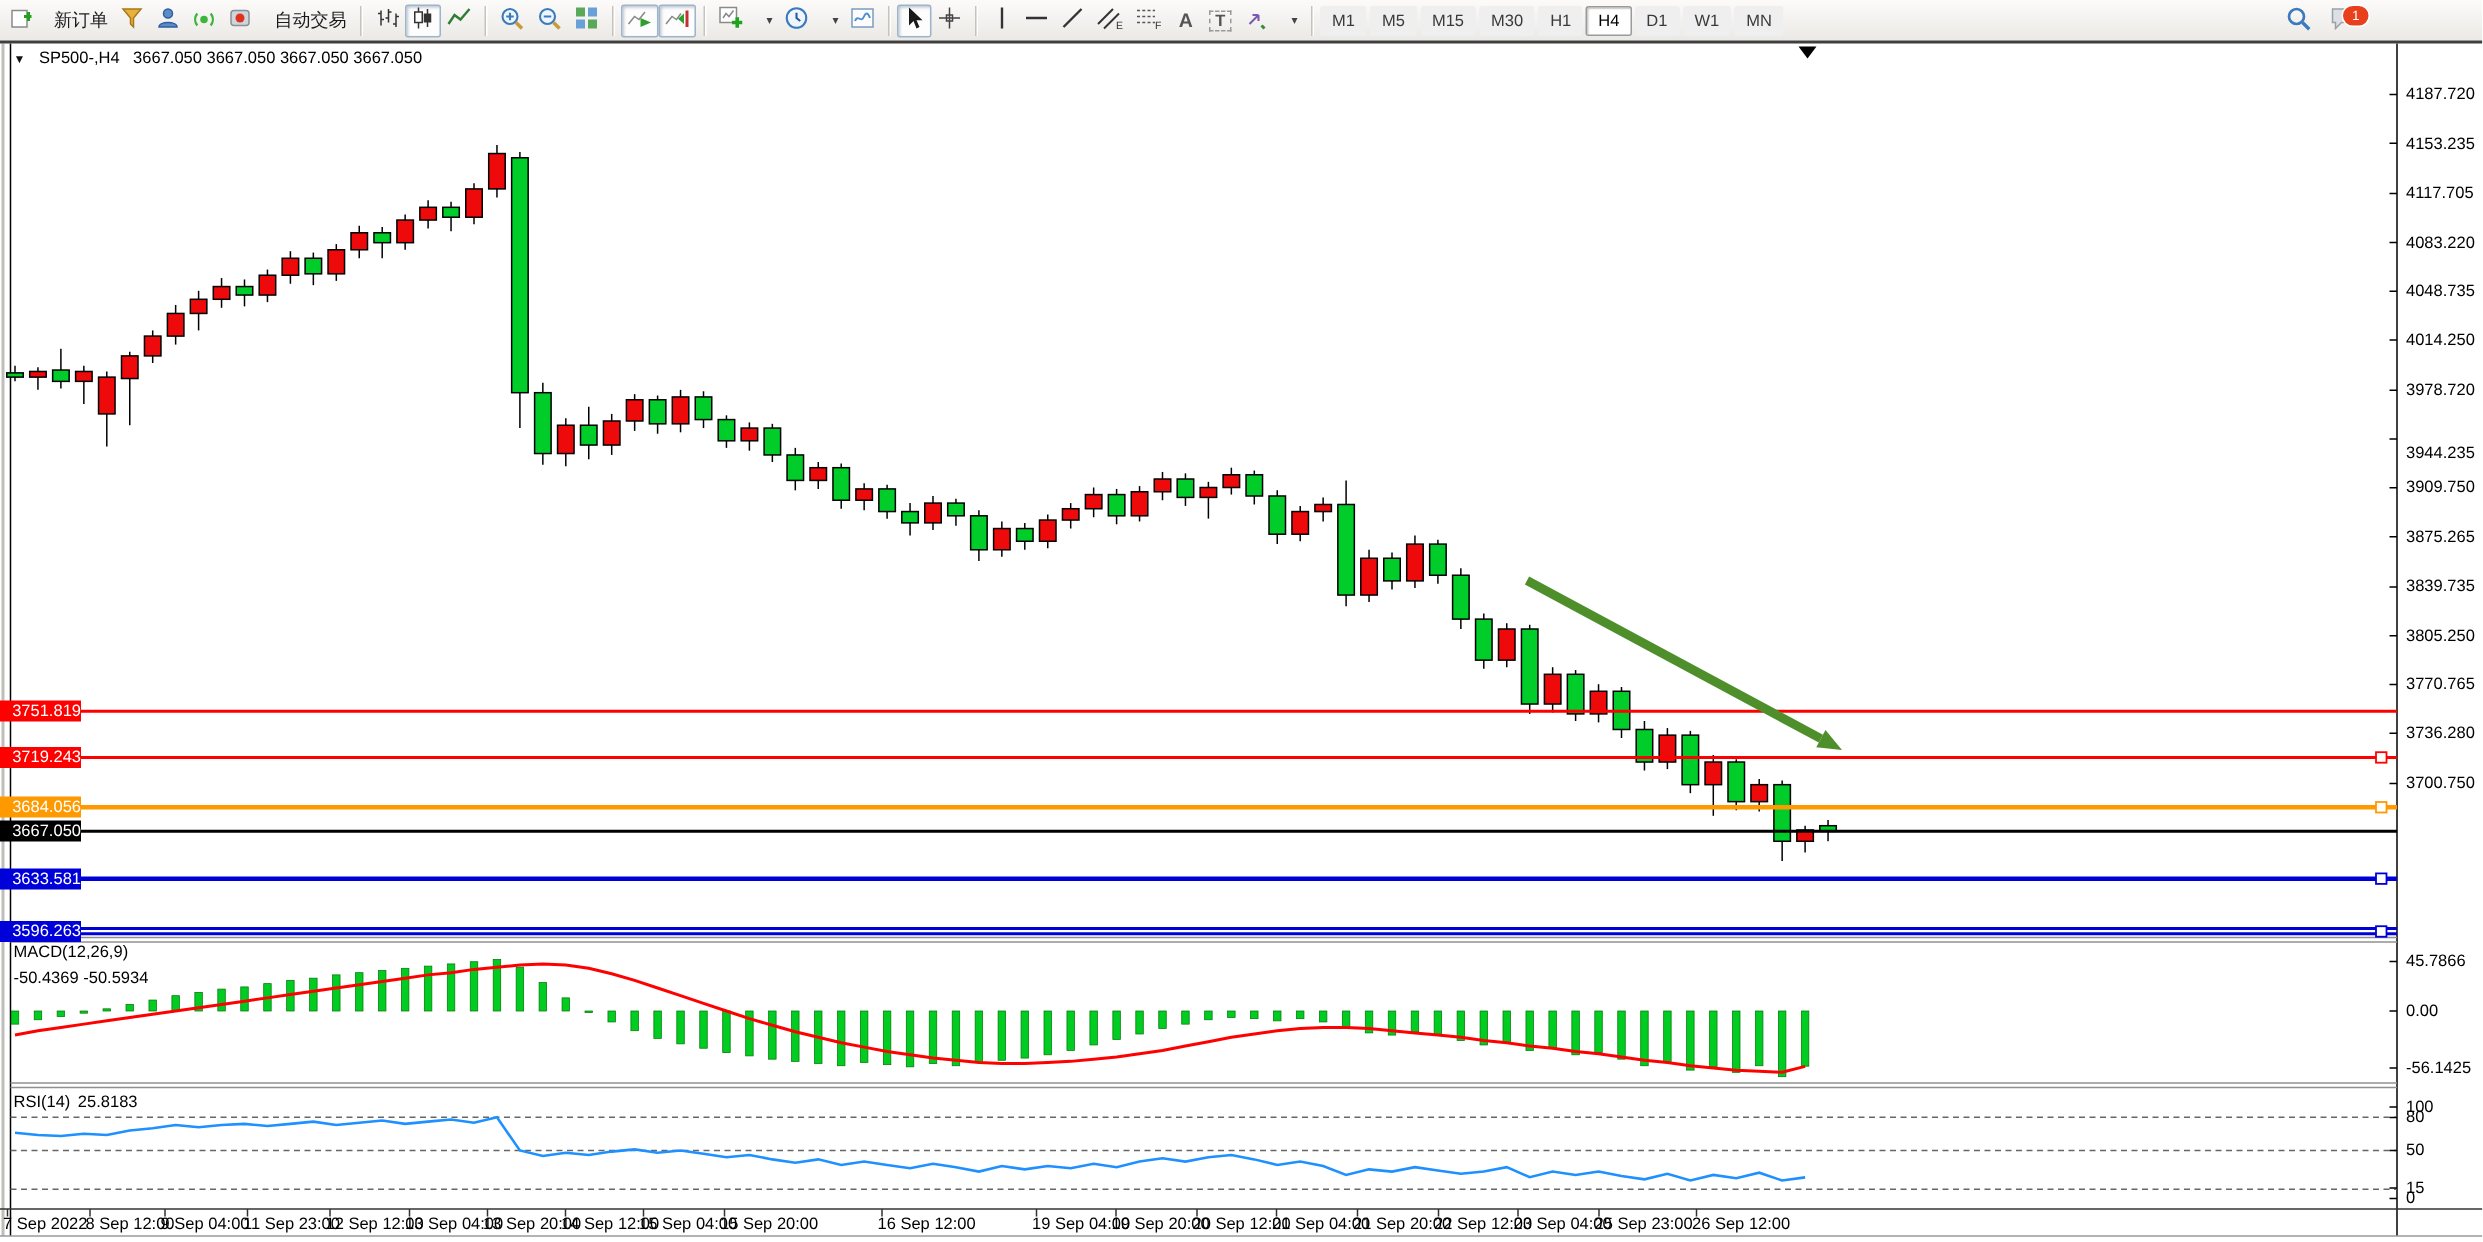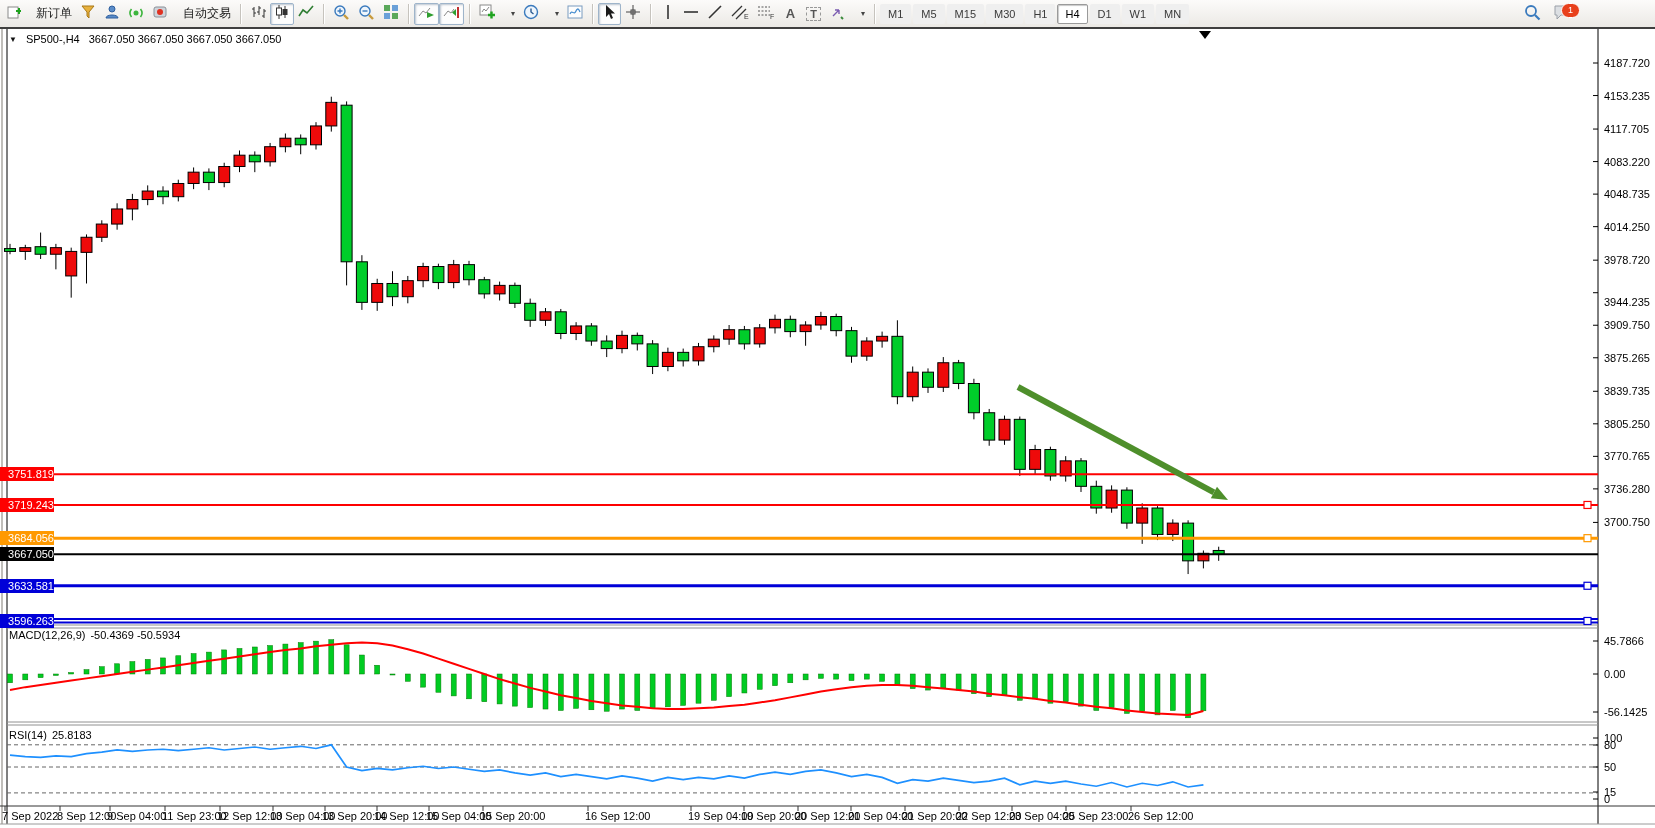--- a/index.html
+++ b/index.html
@@ -603,21 +603,21 @@
       <line x1="1066" y1="806" x2="1066" y2="811" stroke="#333" stroke-width="1"></line>
       <line x1="1131" y1="806" x2="1131" y2="811" stroke="#333" stroke-width="1"></line>
     </svg>
 
   <div class="chart-title">
     <span class="tri">▼</span>
     <span>SP500-,H4</span>
     <span>3667.050 3667.050 3667.050 3667.050</span>
   </div>
 
-  <div class="pane-label" style="left:9px;top:629px;">
+  <div class="pane-label" style="left:9px;top:629px;flex-direction:column;">
     <span>MACD(12,26,9)</span>
     <span>-50.4369 -50.5934</span>
   </div>
   <div class="pane-label" style="left:9px;top:729px;">
     <span>RSI(14)</span>
     <span>25.8183</span>
   </div>
 
   <div id="labels">
       <div class="axis-label" style="left: 1604px; top: 57px;">4187.720</div>

